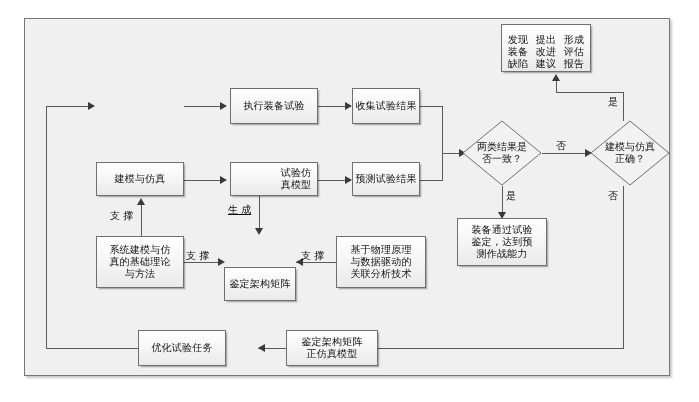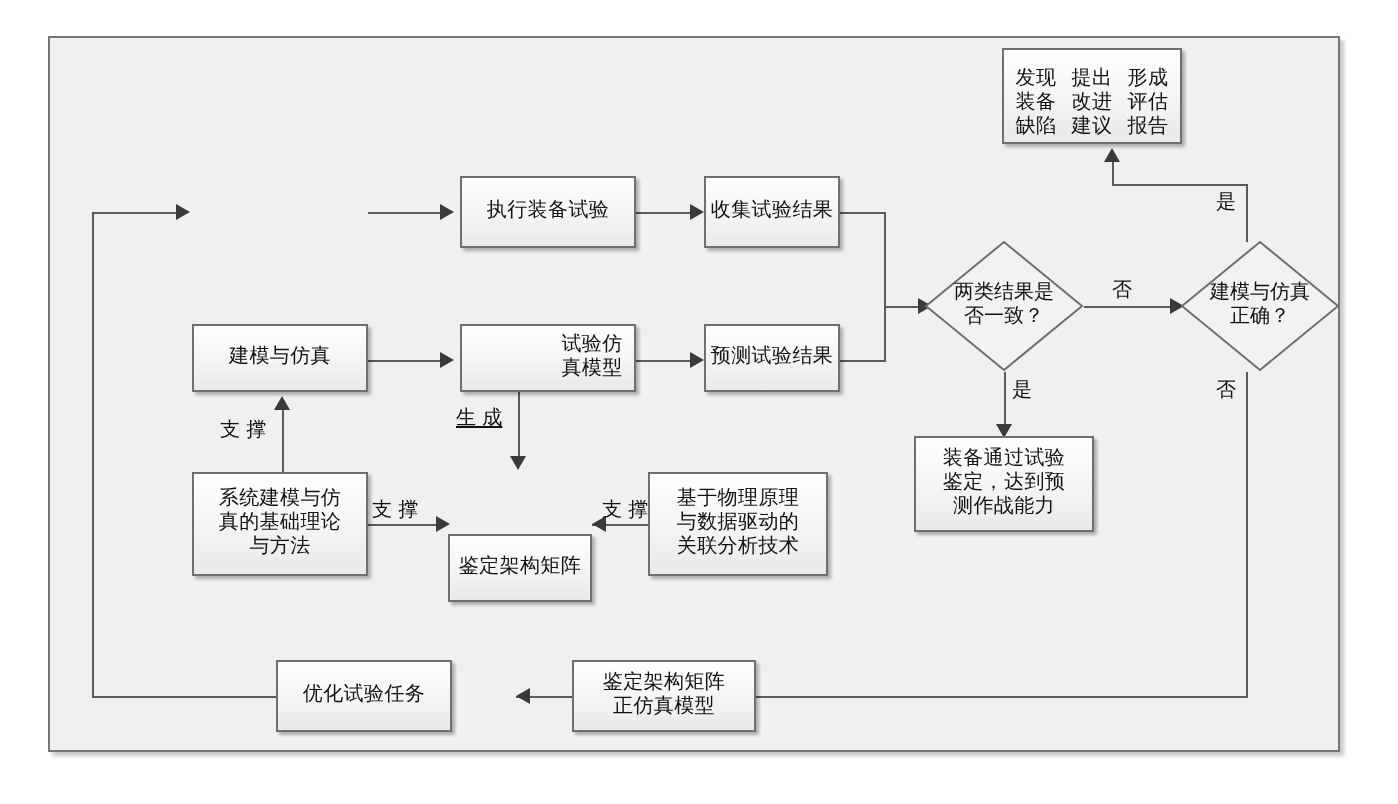--- a/index.html
+++ b/index.html
@@ -153,21 +153,21 @@
   <div class="node" style="left:96px;top:236px;width:88px;height:52px;flex-direction:column;">
     <span>系统建模与仿</span>
     <span>真的基础理论</span>
     <span>与方法</span>
   </div>
 
   <div class="node" style="left:224px;top:246px;width:72px;height:34px;margin-top:21px;">
     <span>鉴定架构矩阵</span>
   </div>
 
-  <div class="node" style="left:324px;top:236px;width:90px;height:52px;flex-direction:column;">
+  <div class="node" style="left:336px;top:236px;width:90px;height:52px;flex-direction:column;">
     <span>基于物理原理</span>
     <span>与数据驱动的</span>
     <span>关联分析技术</span>
   </div>
 
   <div class="node" style="left:138px;top:330px;width:88px;height:36px;">
     <span>优化试验任务</span>
   </div>
 
   <div class="node" style="left:286px;top:330px;width:92px;height:36px;flex-direction:column;">

